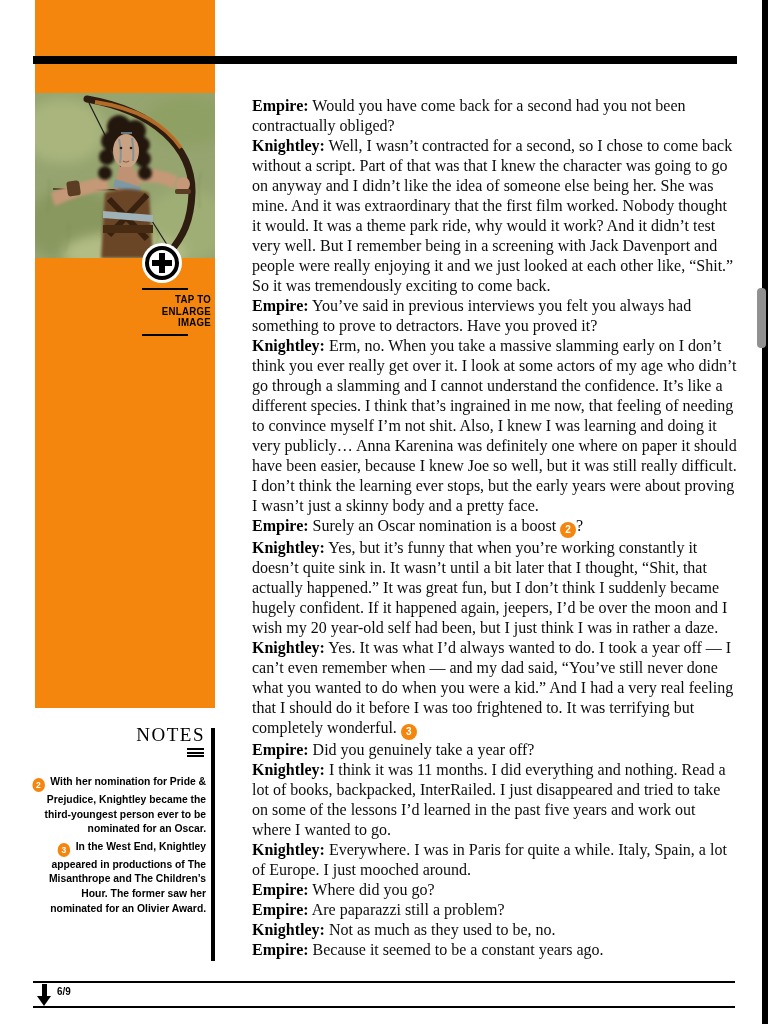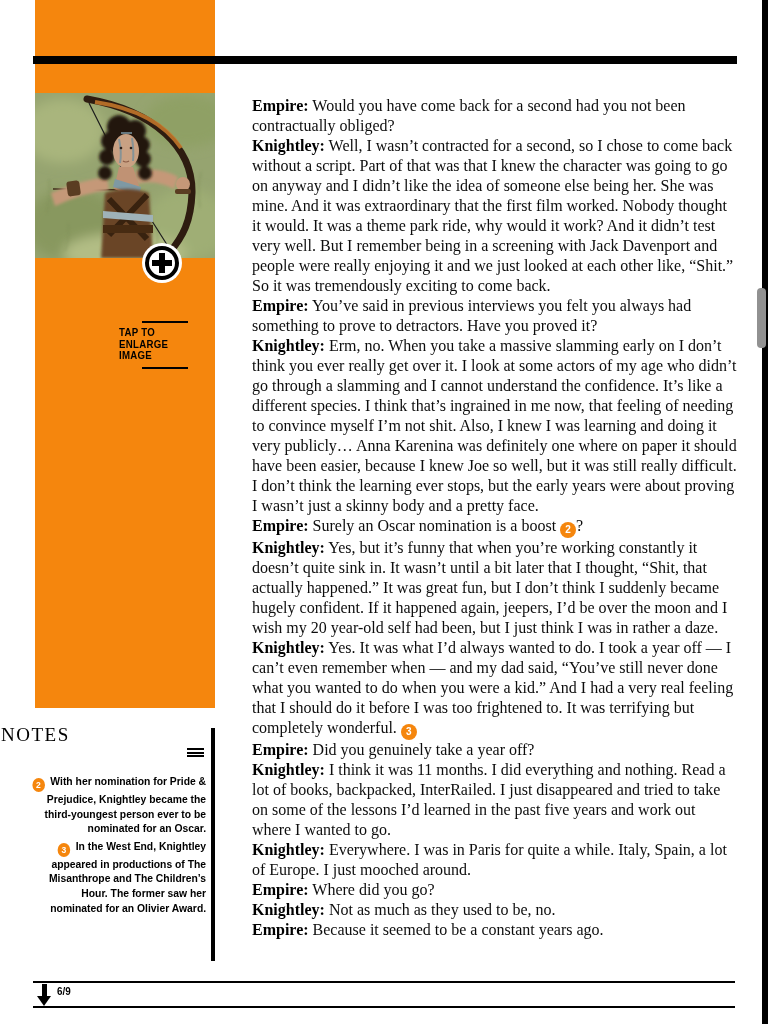--- a/index.html
+++ b/index.html
@@ -18,31 +18,31 @@
   .photo { position:absolute; left:35px; top:93px; width:180px; height:165px; display:block; }
 
   
   .enlarge-btn { position:absolute; left:142px; top:243px; width:40px; height:40px; background:#fff; border-radius:50%; cursor:pointer; }
   .enlarge-btn::before { content:""; position:absolute; inset:3px; border:4px solid #000; border-radius:50%; }
   .plus-icon { position:absolute; inset:0; }
   .plus-icon::before { content:""; position:absolute; left:10px; top:17px; width:20px; height:6px; background:#000; }
   .plus-icon::after  { content:""; position:absolute; left:17px; top:10px; width:6px;  height:20px; background:#000; }
 
   
-  .tap-label { position:absolute; left:115px; top:288px; width:100px; text-align:left;margin-top:33px; }
+  .tap-label { position:absolute; left:115px; top:288px; width:100px; text-align:right; }
   .tap-rule { width:46px; height:2px; background:#000; margin:0 auto; }
   .tap-text { margin:4px 0 5px 0; font-family:"Liberation Sans", sans-serif; font-weight:700;
               font-size:10.5px; line-height:11.5px; letter-spacing:.3px; color:#000;
               transform:scaleX(.92); transform-origin:center top; }
   .tap-text span { display:block; }
 
   
   .notes { position:absolute; left:1px; top:725px; width:206px; }
   .notes-title { font-family:"Liberation Serif", serif; font-size:19px; letter-spacing:1.5px;
-                 color:#000; text-align:left; padding-right:2px; line-height:1; }
+                 color:#000; text-align:right; padding-right:2px; line-height:1; }
   .notes-lines { width:17px; margin:4px 3px 0 auto; }
   .notes-lines i { display:block; height:2px; background:#000; margin-bottom:1.5px; }
   .notes-body { margin-top:17px; width:195px; margin-left:auto;
                 font-family:"Liberation Sans", sans-serif; font-weight:700;
                 font-size:11.5px; line-height:14.6px; text-align:right; color:#000;
                 transform:scaleX(.9); transform-origin:top right; }
   .note-item { margin:0 0 3px 0; padding-right:1px; }
   .note-badge { display:inline-block; width:14px; height:14px; border-radius:50%;
                 background:var(--accent); color:#fff; font-size:9.5px; line-height:14px;
                 text-align:center; vertical-align:-3px; margin-right:3px; }
@@ -185,20 +185,21 @@
       <p class="qa"><strong class="speaker">Knightley:</strong> Well, I wasn’t contracted for a second, so I chose to come back without a script. Part of that was that I knew the character was going to go on anyway and I didn’t like the idea of someone else being her. She was mine. And it was extraordinary that the first film worked. Nobody thought it would. It was a theme park ride, why would it work? And it didn’t test very well. But I remember being in a screening with Jack Davenport and people were really enjoying it and we just looked at each other like, “Shit.” So it was tremendously exciting to come back.</p>
       <p class="qa"><strong class="speaker">Empire:</strong> You’ve said in previous interviews you felt you always had something to prove to detractors. Have you proved it?</p>
       <p class="qa"><strong class="speaker">Knightley:</strong> Erm, no. When you take a massive slamming early on I don’t think you ever really get over it. I look at some actors of my age who didn’t go through a slamming and I cannot understand the confidence. It’s like a different species. I think that’s ingrained in me now, that feeling of needing to convince myself I’m not shit. Also, I knew I was learning and doing it very publicly… Anna Karenina was definitely one where on paper it should have been easier, because I knew Joe so well, but it was still really difficult. I don’t think the learning ever stops, but the early years were about proving I wasn’t just a skinny body and a pretty face.</p>
       <p class="qa"><strong class="speaker">Empire:</strong> Surely an Oscar nomination is a boost <span class="inline-badge">2</span>?</p>
       <p class="qa"><strong class="speaker">Knightley:</strong> Yes, but it’s funny that when you’re working constantly it doesn’t quite sink in. It wasn’t until a bit later that I thought, “Shit, that actually happened.” It was great fun, but I don’t think I suddenly became hugely confident. If it happened again, jeepers, I’d be over the moon and I wish my 20 year-old self had been, but I just think I was in rather a daze.</p>
       <p class="qa"><strong class="speaker">Knightley:</strong> Yes. It was what I’d always wanted to do. I took a year off — I can’t even remember when — and my dad said, “You’ve still never done what you wanted to do when you were a kid.” And I had a very real feeling that I should do it before I was too frightened to. It was terrifying but completely wonderful. <span class="inline-badge">3</span></p>
       <p class="qa"><strong class="speaker">Empire:</strong> Did you genuinely take a year off?</p>
       <p class="qa"><strong class="speaker">Knightley:</strong> I think it was 11 months. I did everything and nothing. Read a lot of books, backpacked, InterRailed. I just disappeared and tried to take on some of the lessons I’d learned in the past five years and work out where I wanted to go.</p>
       <p class="qa"><strong class="speaker">Knightley:</strong> Everywhere. I was in Paris for quite a while. Italy, Spain, a lot of Europe. I just mooched around.</p>
       <p class="qa"><strong class="speaker">Empire:</strong> Where did you go?</p>
+      <p class="qa"><strong class="speaker">Empire:</strong> Are paparazzi still a problem?</p>
       <p class="qa"><strong class="speaker">Knightley:</strong> Not as much as they used to be, no.</p>
       <p class="qa"><strong class="speaker">Empire:</strong> Because it seemed to be a constant years ago.</p>
     </div>
 
   <div class="pager-rule r1"></div>
   <div class="down-arrow">
     <i class="stem"></i>
       <i class="head"></i>
   </div>
   <div class="page-indicator">6/9</div>

